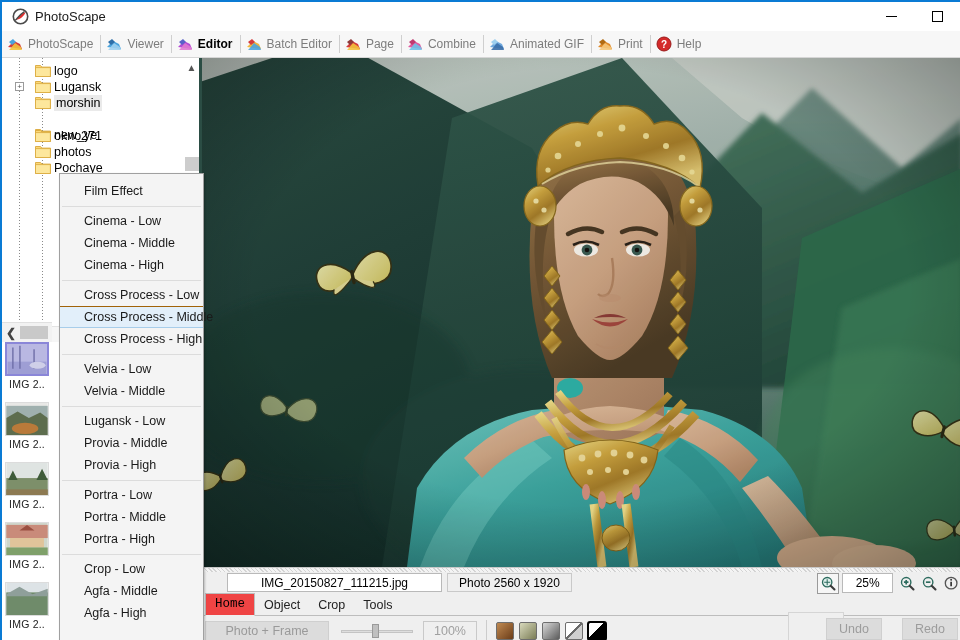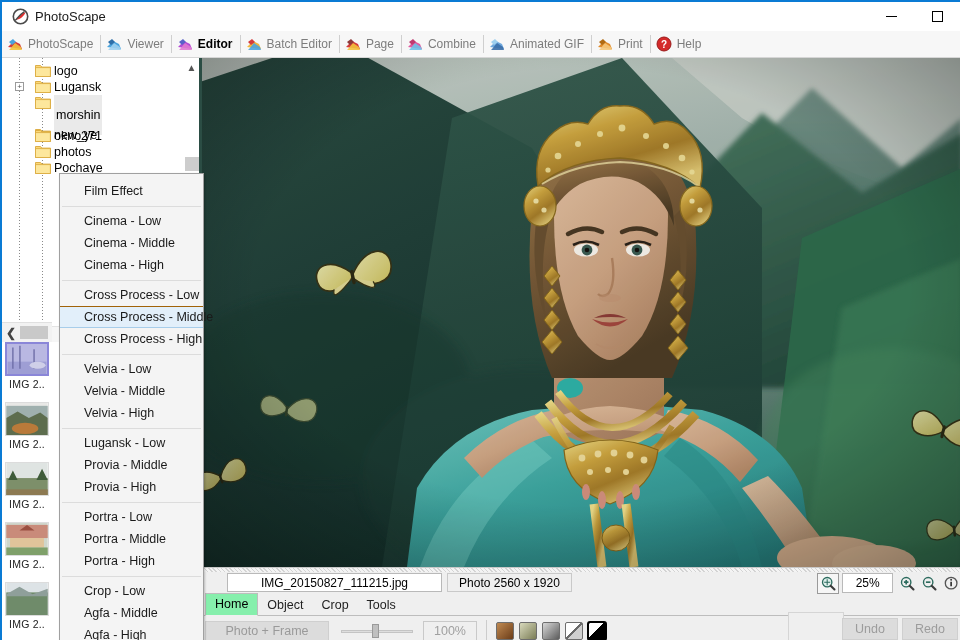--- a/index.html
+++ b/index.html
@@ -86,39 +86,39 @@
   .zbtn { width:24px; height:21px; display:flex; align-items:center; justify-content:center; }
   .zbtn.framed { border:1px solid #9a9a9a; background:#f6f6f6; }
   .zpct { width:56px; height:20px; border:1px solid #b9b9b9; background:#fff;
           text-align:center; line-height:18px; font-size:12px; margin:0 3px; }
 
   
   .toolpanel { position:absolute; left:197px; top:592px; width:763px; height:48px;
                background:#efefef; }
   .tabs { position:absolute; left:6px; top:0; height:22px; display:flex; align-items:flex-end; }
   .tab { padding:2px 9px 3px 9px; font-size:12.5px; color:#222; line-height:16px; }
-  .tab.active { background:#86efac; border:1px solid #bdbdbd; border-bottom:1px solid #efefef;
-                font-weight:normal; color:#000; }
+  .tab.active { background:#ef4444; border:1px solid #bdbdbd; border-bottom:1px solid #efefef;
+                font-weight:normal; color:#000;font-family:Liberation Mono, monospace; }
   .tabs-underline { position:absolute; left:0; top:21px; width:763px; height:1px; background:#bdbdbd; }
   .tools-row { position:absolute; left:6px; top:26px; height:22px; display:flex; align-items:center; }
   .btn-frame { width:124px; height:21px; background:#dcdcdc; border:1px solid #cfcfcf;
                color:#9a9a9a; font-size:12.5px; text-align:center; line-height:19px; }
   .slider { position:relative; width:72px; height:20px; margin-left:12px; }
   .slider .track { position:absolute; left:0; top:9px; width:72px; height:3px;
                    background:#dedede; border:1px solid #c4c4c4; }
   .slider .knob { position:absolute; left:31px; top:3px; width:7px; height:14px;
                   background:#c0c0c0; border:1px solid #9a9a9a; }
   .pct-box { width:54px; height:20px; background:#efefef; border:1px solid #c9c9c9;
              color:#a0a0a0; text-align:center; line-height:18px; font-size:12.5px; margin-left:10px; }
   .vsep { width:1px; height:22px; background:#cccccc; margin:0 9px; }
   .swatches { display:flex; align-items:center; gap:5px; }
   .sw { width:18px; height:18px; border:1px solid #6e6e6e; border-radius:2px; }
   .sw.sel { outline:2px solid #000; outline-offset:-1px; border-color:#000; }
 
-  .ur-zone { position:absolute; right:4px; top:24px; display:flex; gap:4px; }
+  .ur-zone { position:absolute; right:4px; top:24px; display:flex; gap:20px; }
   .ur-btn { width:56px; height:22px; background:#dcdcdc; border:1px solid #cfcfcf;
             color:#9c9c9c; font-size:12.5px; text-align:center; line-height:20px; overflow:hidden; }
   .ur-left-box { position:absolute; right:118px; top:18px; width:56px; height:30px;
                  background:#efefef; border:1px solid #d5d5d5; }
 
   
   .ctxmenu { position:absolute; left:57px; top:171px; width:145px; height:469px;
              background:#f4f4f4; border:1px solid #a0a0a0; z-index:40;
              box-shadow:1px 1px 2px rgba(0,0,0,.22); }
   .ctx-item { height:22px; line-height:22px; padding-left:24px; font-size:12.5px; color:#1a1a1a;
@@ -252,21 +252,21 @@
             <path d="M0.5 1.5 h5 l1.4 1.6 h8.6 v9.4 h-15 z" fill="#fcd878" stroke="#d9a83c" stroke-width="0.9"></path>
             <path d="M0.5 3.6 h14.9 v8.9 h-14.9 z" fill="#fde79c" stroke="#d9a83c" stroke-width="0.8"></path>
           </svg>
           <span class="tree-label">Lugansk</span>
         </div>
         <div class="tree-row" style="top: 37.4px; width: 182px;">
           <svg class="folder-ic" viewBox="0 0 16 13">
             <path d="M0.5 1.5 h5 l1.4 1.6 h8.6 v9.4 h-15 z" fill="#fcd878" stroke="#d9a83c" stroke-width="0.9"></path>
             <path d="M0.5 3.6 h14.9 v8.9 h-14.9 z" fill="#fde79c" stroke="#d9a83c" stroke-width="0.8"></path>
           </svg>
-          <span class="tree-label" style="background:#eaeaea;padding:12px 2px;">morshin</span>
+          <span class="tree-label" style="background:#eaeaea;padding:0 2px;">morshin</span>
         </div>
         <div class="tree-row" style="top: 69px; width: 182px;">
           <svg class="folder-ic" viewBox="0 0 16 13">
             <path d="M0.5 1.5 h5 l1.4 1.6 h8.6 v9.4 h-15 z" fill="#fcd878" stroke="#d9a83c" stroke-width="0.9"></path>
             <path d="M0.5 3.6 h14.9 v8.9 h-14.9 z" fill="#fde79c" stroke="#d9a83c" stroke-width="0.8"></path>
           </svg>
           <span class="tree-label">new_ye</span>
         </div>
         <div class="tree-row" style="top: 69.8px; width: 182px;">
           <svg class="folder-ic" viewBox="0 0 16 13">
@@ -670,21 +670,20 @@
       <div class="ctx-item">Cinema - Low</div>
       <div class="ctx-item">Cinema - Middle</div>
       <div class="ctx-item">Cinema - High</div>
       <div class="ctx-sep"></div>
       <div class="ctx-item">Cross Process - Low</div>
       <div class="ctx-item hl">Cross Process - Middle</div>
       <div class="ctx-item">Cross Process - High</div>
       <div class="ctx-sep"></div>
       <div class="ctx-item">Velvia - Low</div>
       <div class="ctx-item">Velvia - Middle</div>
-      <div class="ctx-item">Velvia - High</div>
       <div class="ctx-sep"></div>
       <div class="ctx-item">Lugansk - Low</div>
       <div class="ctx-item">Provia - Middle</div>
       <div class="ctx-item">Provia - High</div>
       <div class="ctx-sep"></div>
       <div class="ctx-item">Portra - Low</div>
       <div class="ctx-item">Portra - Middle</div>
       <div class="ctx-item">Portra - High</div>
       <div class="ctx-sep"></div>
       <div class="ctx-item">Crop - Low</div>

